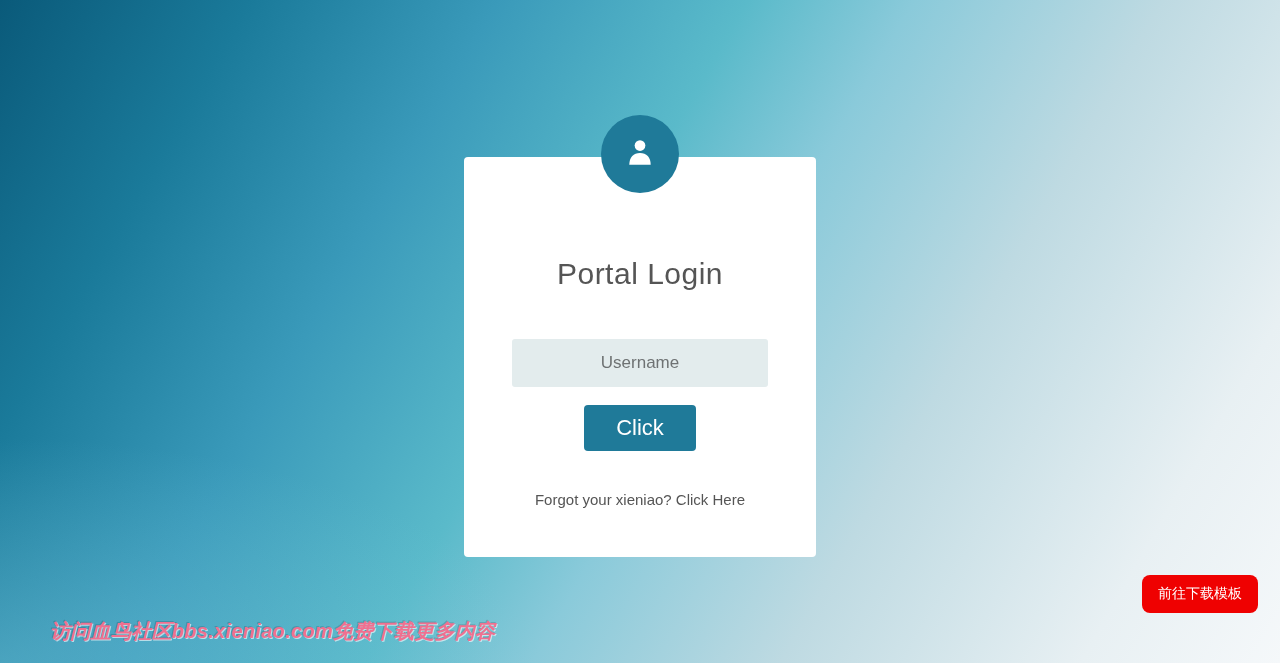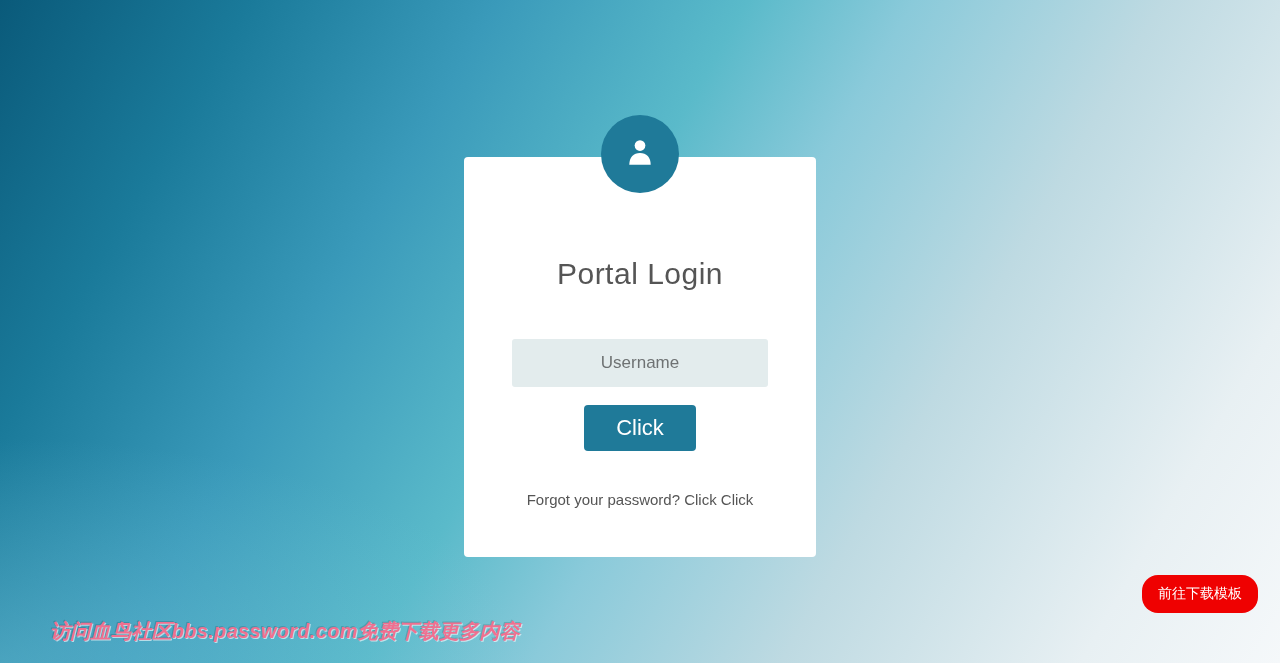--- a/index.html
+++ b/index.html
@@ -124,21 +124,21 @@
       cursor: pointer;
     }
     
     .download-btn {
       position: absolute;
       bottom: 50px;
       right: 22px;
       background: #ef0101;
       color: #ffffff;
       border: none;
-      border-radius: 16px;
+      border-radius: 8px;
       padding: 10px 16px;
       font-size: 14px;
       cursor: pointer;
       z-index: 10;
     }
     
     .watermark {
       position: absolute;
       bottom: 18px;
       left: 50px;
@@ -170,21 +170,21 @@
     <h1 class="card-title">Portal Login</h1>
     
     <div class="input-row">
       <input type="text" class="text-input" placeholder="Username" style="">
     </div>
     
     
     <button class="login-btn">Click</button>
     
     <div>
-      <a class="forgot-link">Forgot your password? Click Click</a>
+      <a class="forgot-link">Forgot your xieniao? Click Here</a>
     </div>
     
   </div>
 </div>
 
 <button class="download-btn">前往下载模板</button>
 
-<div class="watermark">访问血鸟社区bbs.password.com免费下载更多内容</div>
+<div class="watermark">访问血鸟社区bbs.xieniao.com免费下载更多内容</div>
 
 </body></html>

